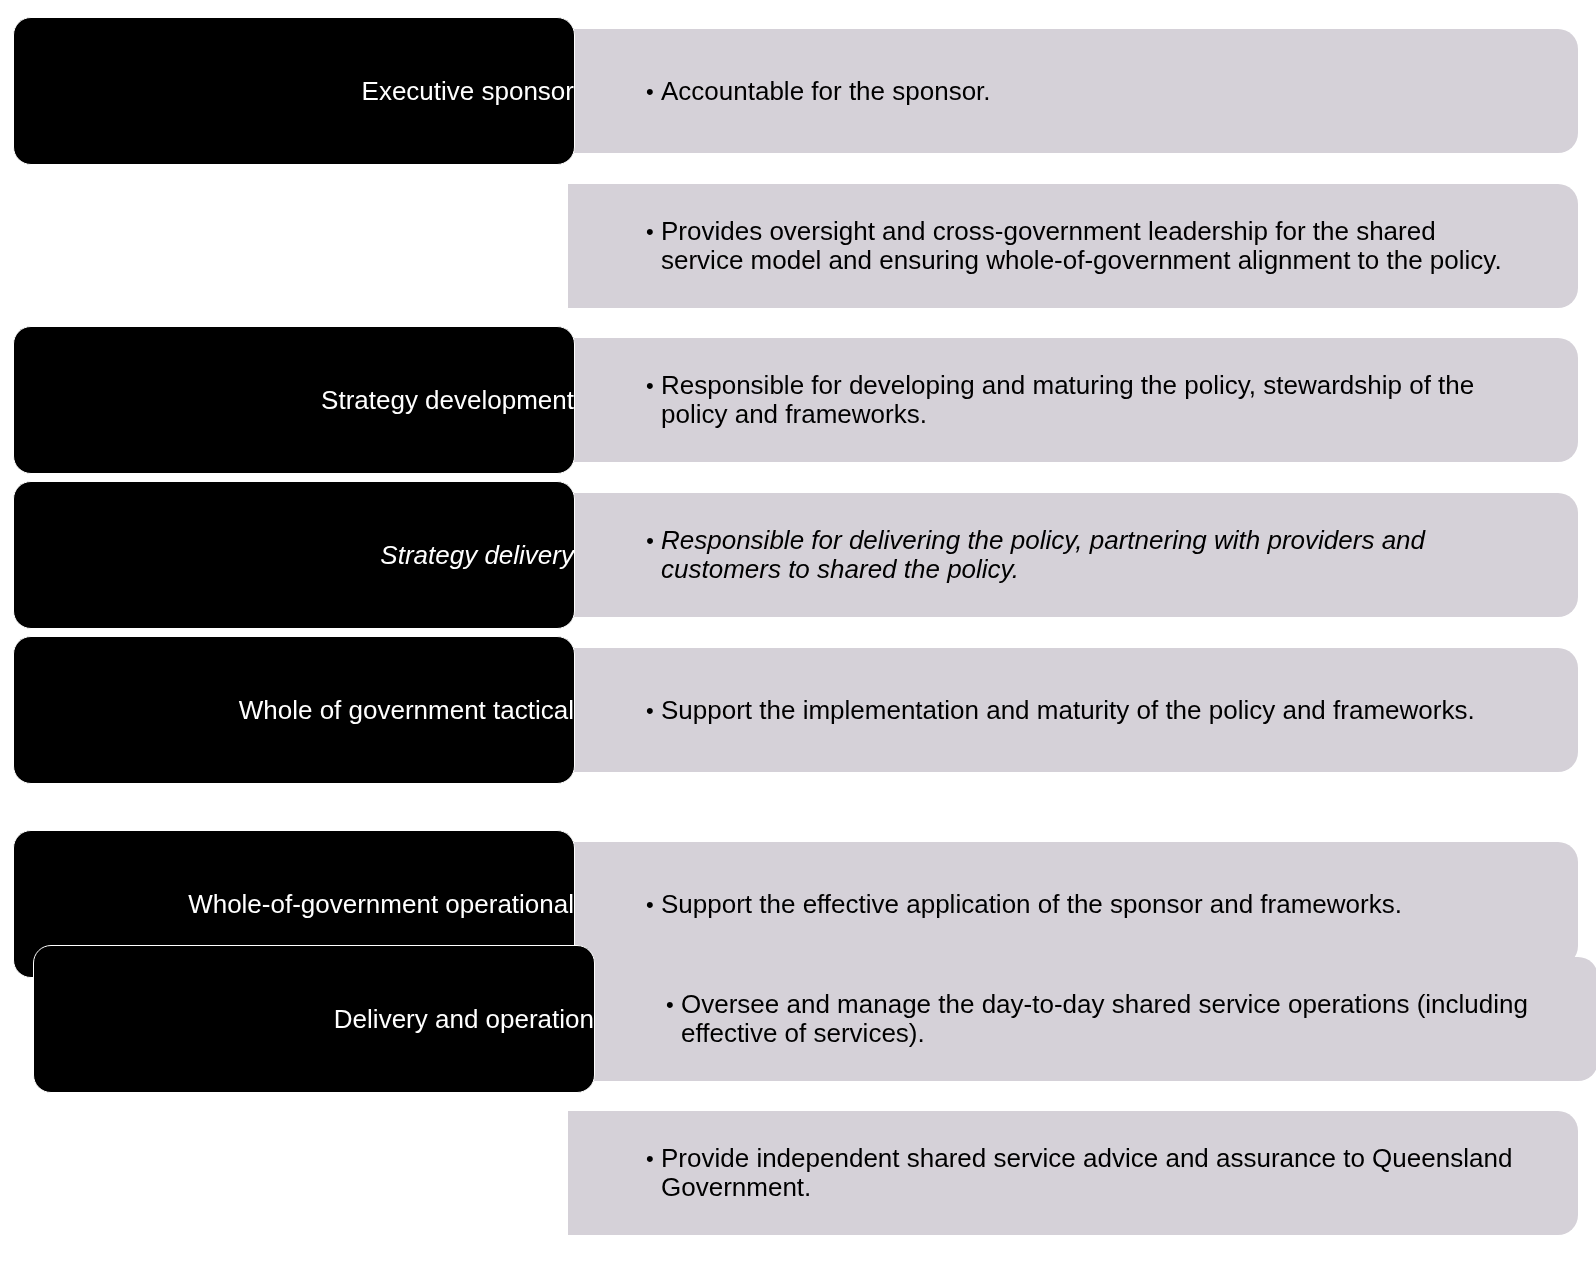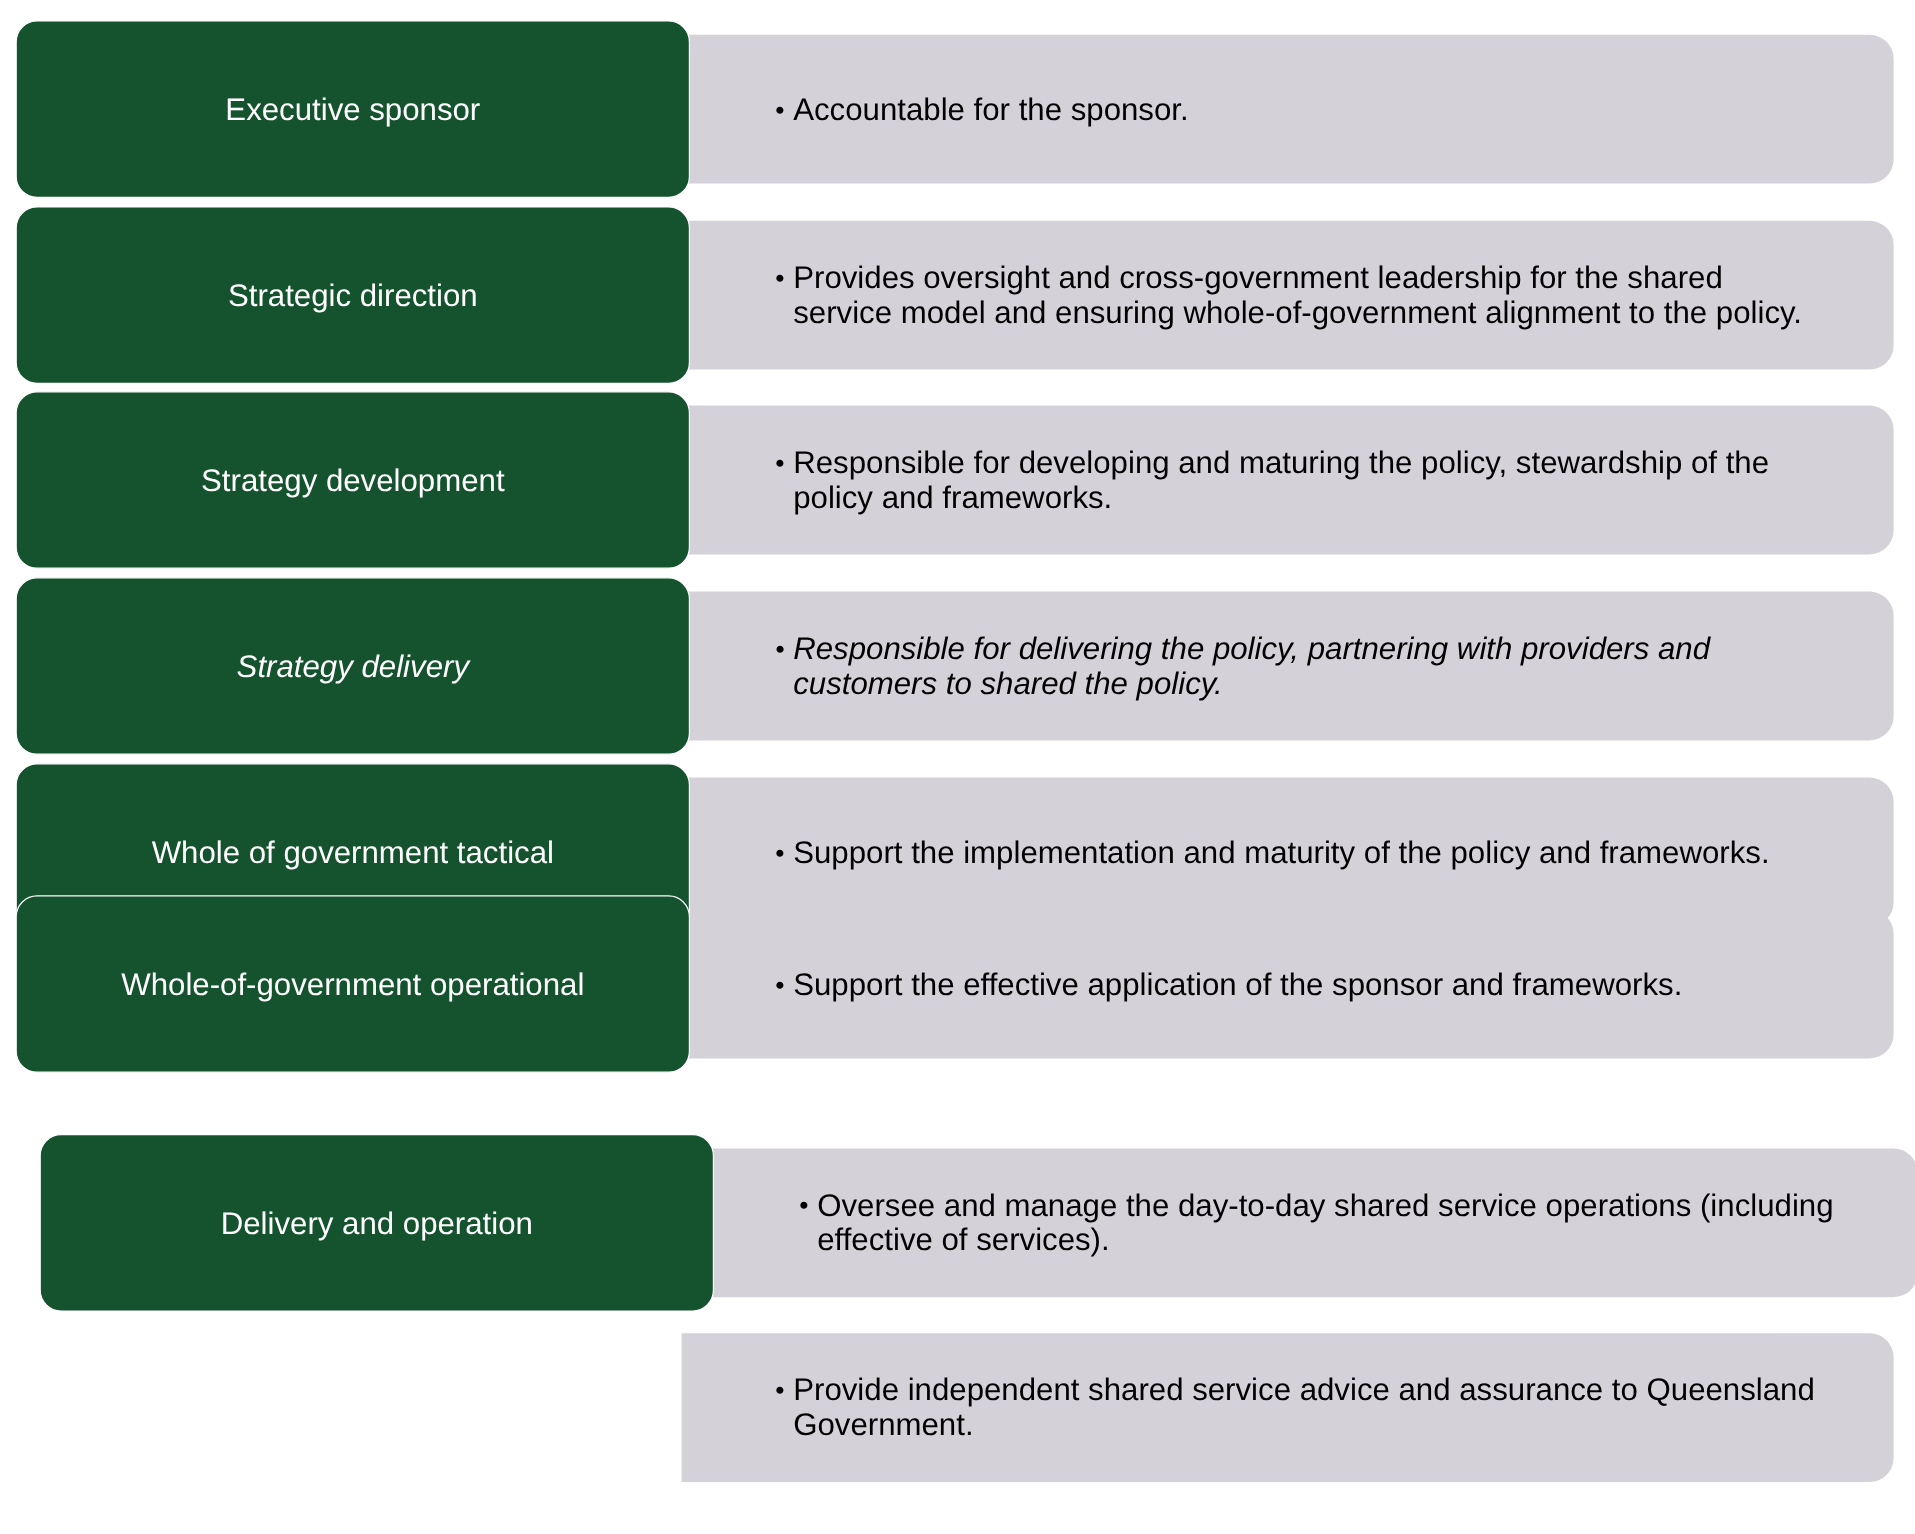--- a/index.html
+++ b/index.html
@@ -19,27 +19,27 @@
       left: 0;
       width: 1596px;
       height: 150px;
     }
     .role-box {
       position: absolute;
       left: 13px;
       top: 0;
       width: 562px;
       height: 148px;
-      background: #14532d;
+      background: #000000;
       border-radius: 18px;
       border: 1.5px solid #ffffff;
       box-sizing: border-box;
       display: flex;
       align-items: center;
-      justify-content: center;
+      justify-content: flex-end;
       z-index: 2;
     }
     .role-label {
       color: #ffffff;
       font-size: 26px;
       text-align: center;
       line-height: 1.1;
     }
     .desc-box {
       position: absolute;
@@ -87,23 +87,20 @@
       <ul class="desc-list">
         <li class="desc-item">
           <span class="bullet">•</span>
           <span>Accountable for the sponsor.</span>
         </li>
       </ul>
     </div>
   </div>
 
   <div class="row" style="top:172px;">
-    <div class="role-box">
-      <span class="role-label">Strategic direction</span>
-    </div>
     <div class="desc-box">
       <ul class="desc-list">
         <li class="desc-item">
           <span class="bullet">•</span>
           <span>Provides oversight and cross-government leadership for the shared service model and ensuring whole-of-government alignment to the policy.</span>
         </li>
       </ul>
     </div>
   </div>
 
@@ -142,21 +139,21 @@
     <div class="desc-box">
       <ul class="desc-list">
         <li class="desc-item">
           <span class="bullet">•</span>
           <span>Support the implementation and maturity of the policy and frameworks.</span>
         </li>
       </ul>
     </div>
   </div>
 
-  <div class="row" style="top:746px;">
+  <div class="row" style="top:830px;">
     <div class="role-box">
       <span class="role-label">Whole-of-government operational</span>
     </div>
     <div class="desc-box">
       <ul class="desc-list">
         <li class="desc-item">
           <span class="bullet">•</span>
           <span>Support the effective application of the sponsor and frameworks.</span>
         </li>
       </ul>

